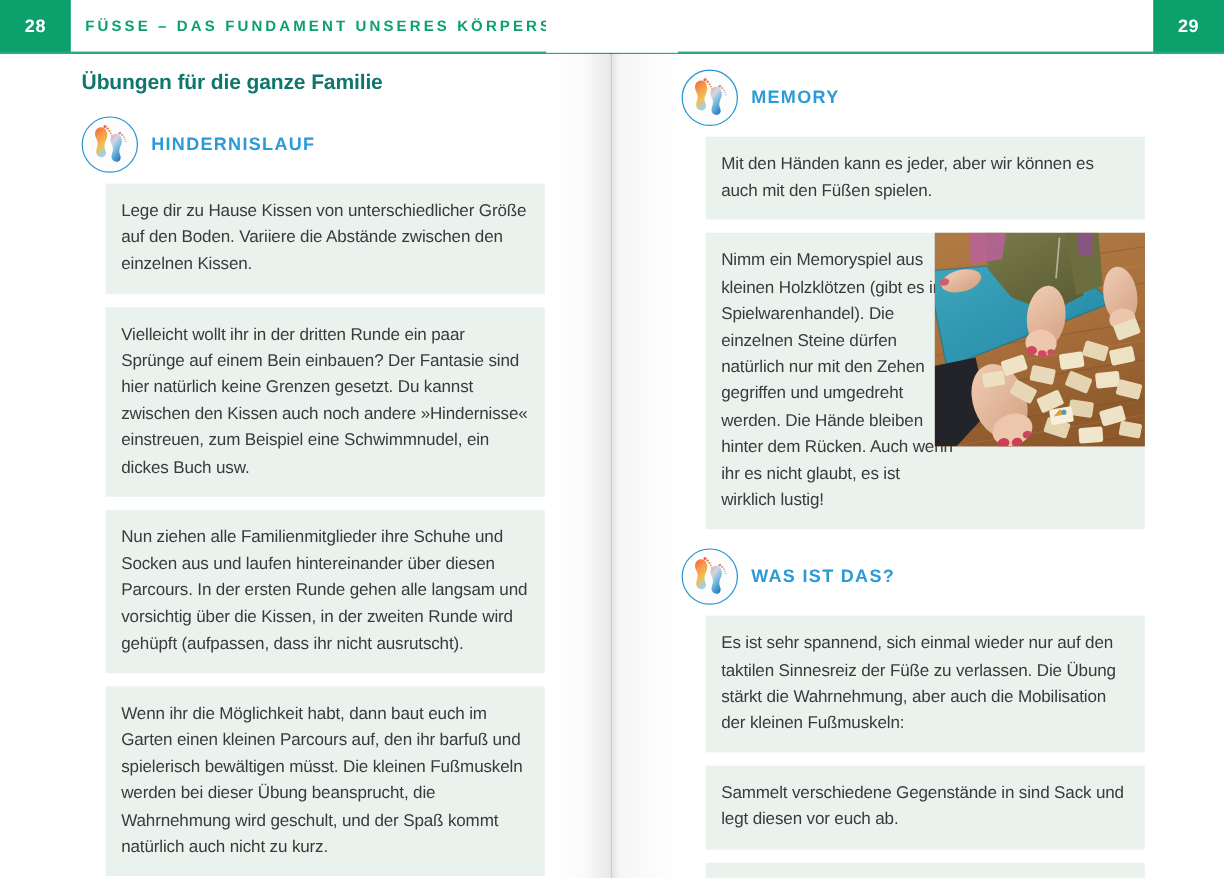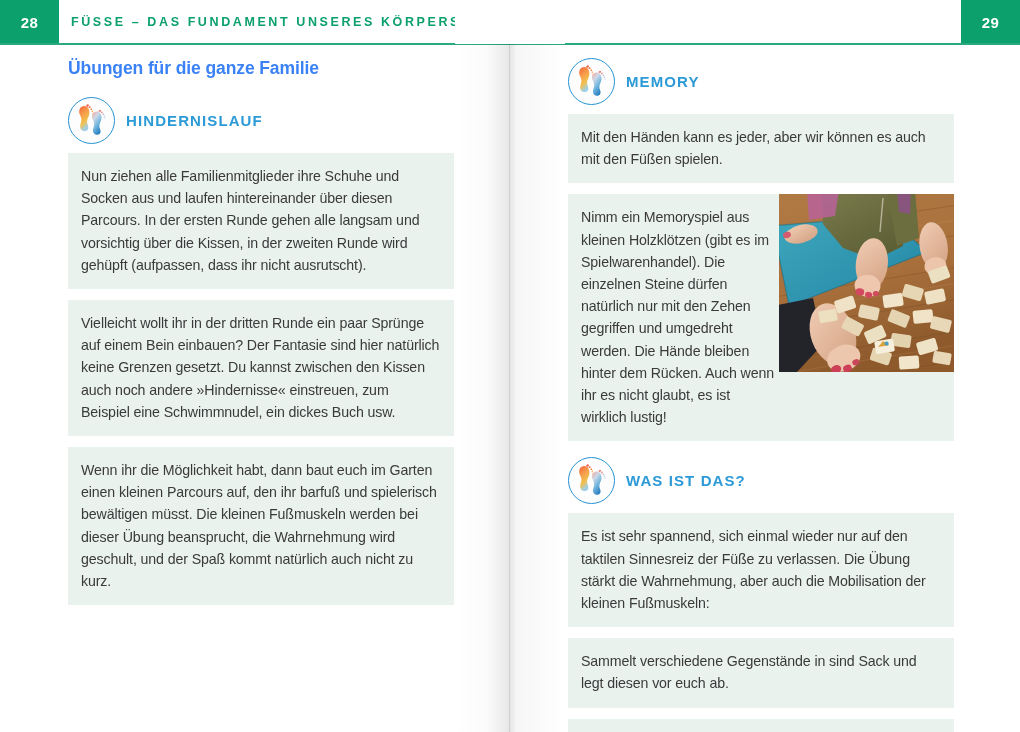--- a/index.html
+++ b/index.html
@@ -75,21 +75,21 @@
   .col {
     position: absolute;
     top: 58px;
     width: 386px;
   }
   .col.left  { left: 68px; }
   .col.right { left: 568px; }
 
   
   .section-title {
-    color: #3b82f6;
+    color: #0f766e;
     font-size: 17.5px;
     font-weight: bold;
     margin: 0 0 5px 0;
     letter-spacing: -0.1px;
   }
 
   
   .intro {
     color: #3a3a3a;
     font-size: 15.1px;
@@ -128,20 +128,21 @@
   
   .tbox {
     background: #eaf2ee;
     color: #3a3a3a;
     font-size: 14.2px;
     line-height: 22.2px;
     padding: 12px 13px 13px 13px;
     margin-bottom: 11px;
     letter-spacing: -0.12px;
     box-sizing: border-box;
+    margin-left: 20px;
   }
   .tbox p { margin: 0; }
 
   
   .tbox.with-photo {
     position: relative;
     padding-right: 13px;
     min-height: 178px;
   }
   .tbox.with-photo .txt {
@@ -241,24 +242,27 @@
             <ellipse cx="16.0" cy="5.6" rx="1.0" ry="0.85" fill="#c5b4c6" transform="rotate(-14 16 5.6)"></ellipse>
             <ellipse cx="17.2" cy="7.8" rx="0.85" ry="0.75" fill="#a8bcd6" transform="rotate(-10 17.2 7.8)"></ellipse>
             <ellipse cx="18.0" cy="9.9" rx="0.7" ry="0.62" fill="#8fbfdf" transform="rotate(-6 18 9.9)"></ellipse>
           </g>
         </svg>
       </span>
       <span class="ex-title">HINDERNISLAUF</span>
     </div>
 
     <div class="tbox">
+      <p>Lege dir zu Hause Kissen von unterschiedlicher Größe auf den Boden. Variiere die Abstände zwischen den einzelnen Kissen.</p>
+    </div>
+    <div class="tbox">
+      <p>Vielleicht wollt ihr in der dritten Runde ein paar Sprünge auf einem Bein einbauen? Der Fantasie sind hier natürlich keine Grenzen gesetzt. Du kannst zwischen den Kissen auch noch andere »Hindernisse« einstreuen, zum Beispiel eine Schwimmnudel, ein dickes Buch usw.</p>
+    </div>
+    <div class="tbox">
       <p>Nun ziehen alle Familienmitglieder ihre Schuhe und Socken aus und laufen hintereinander über diesen Parcours. In der ersten Runde gehen alle langsam und vorsichtig über die Kissen, in der zweiten Runde wird gehüpft (aufpassen, dass ihr nicht ausrutscht).</p>
-    </div>
-    <div class="tbox">
-      <p>Vielleicht wollt ihr in der dritten Runde ein paar Sprünge auf einem Bein einbauen? Der Fantasie sind hier natürlich keine Grenzen gesetzt. Du kannst zwischen den Kissen auch noch andere »Hindernisse« einstreuen, zum Beispiel eine Schwimmnudel, ein dickes Buch usw.</p>
     </div>
     <div class="tbox">
       <p>Wenn ihr die Möglichkeit habt, dann baut euch im Garten einen kleinen Parcours auf, den ihr barfuß und spielerisch bewältigen müsst. Die kleinen Fußmuskeln werden bei dieser Übung beansprucht, die Wahrnehmung wird geschult, und der Spaß kommt natürlich auch nicht zu kurz.</p>
     </div>
   </div>
 
   <div class="col right">
 
     <div class="ex-head" style="margin-top:0;">
       <span class="badge">

